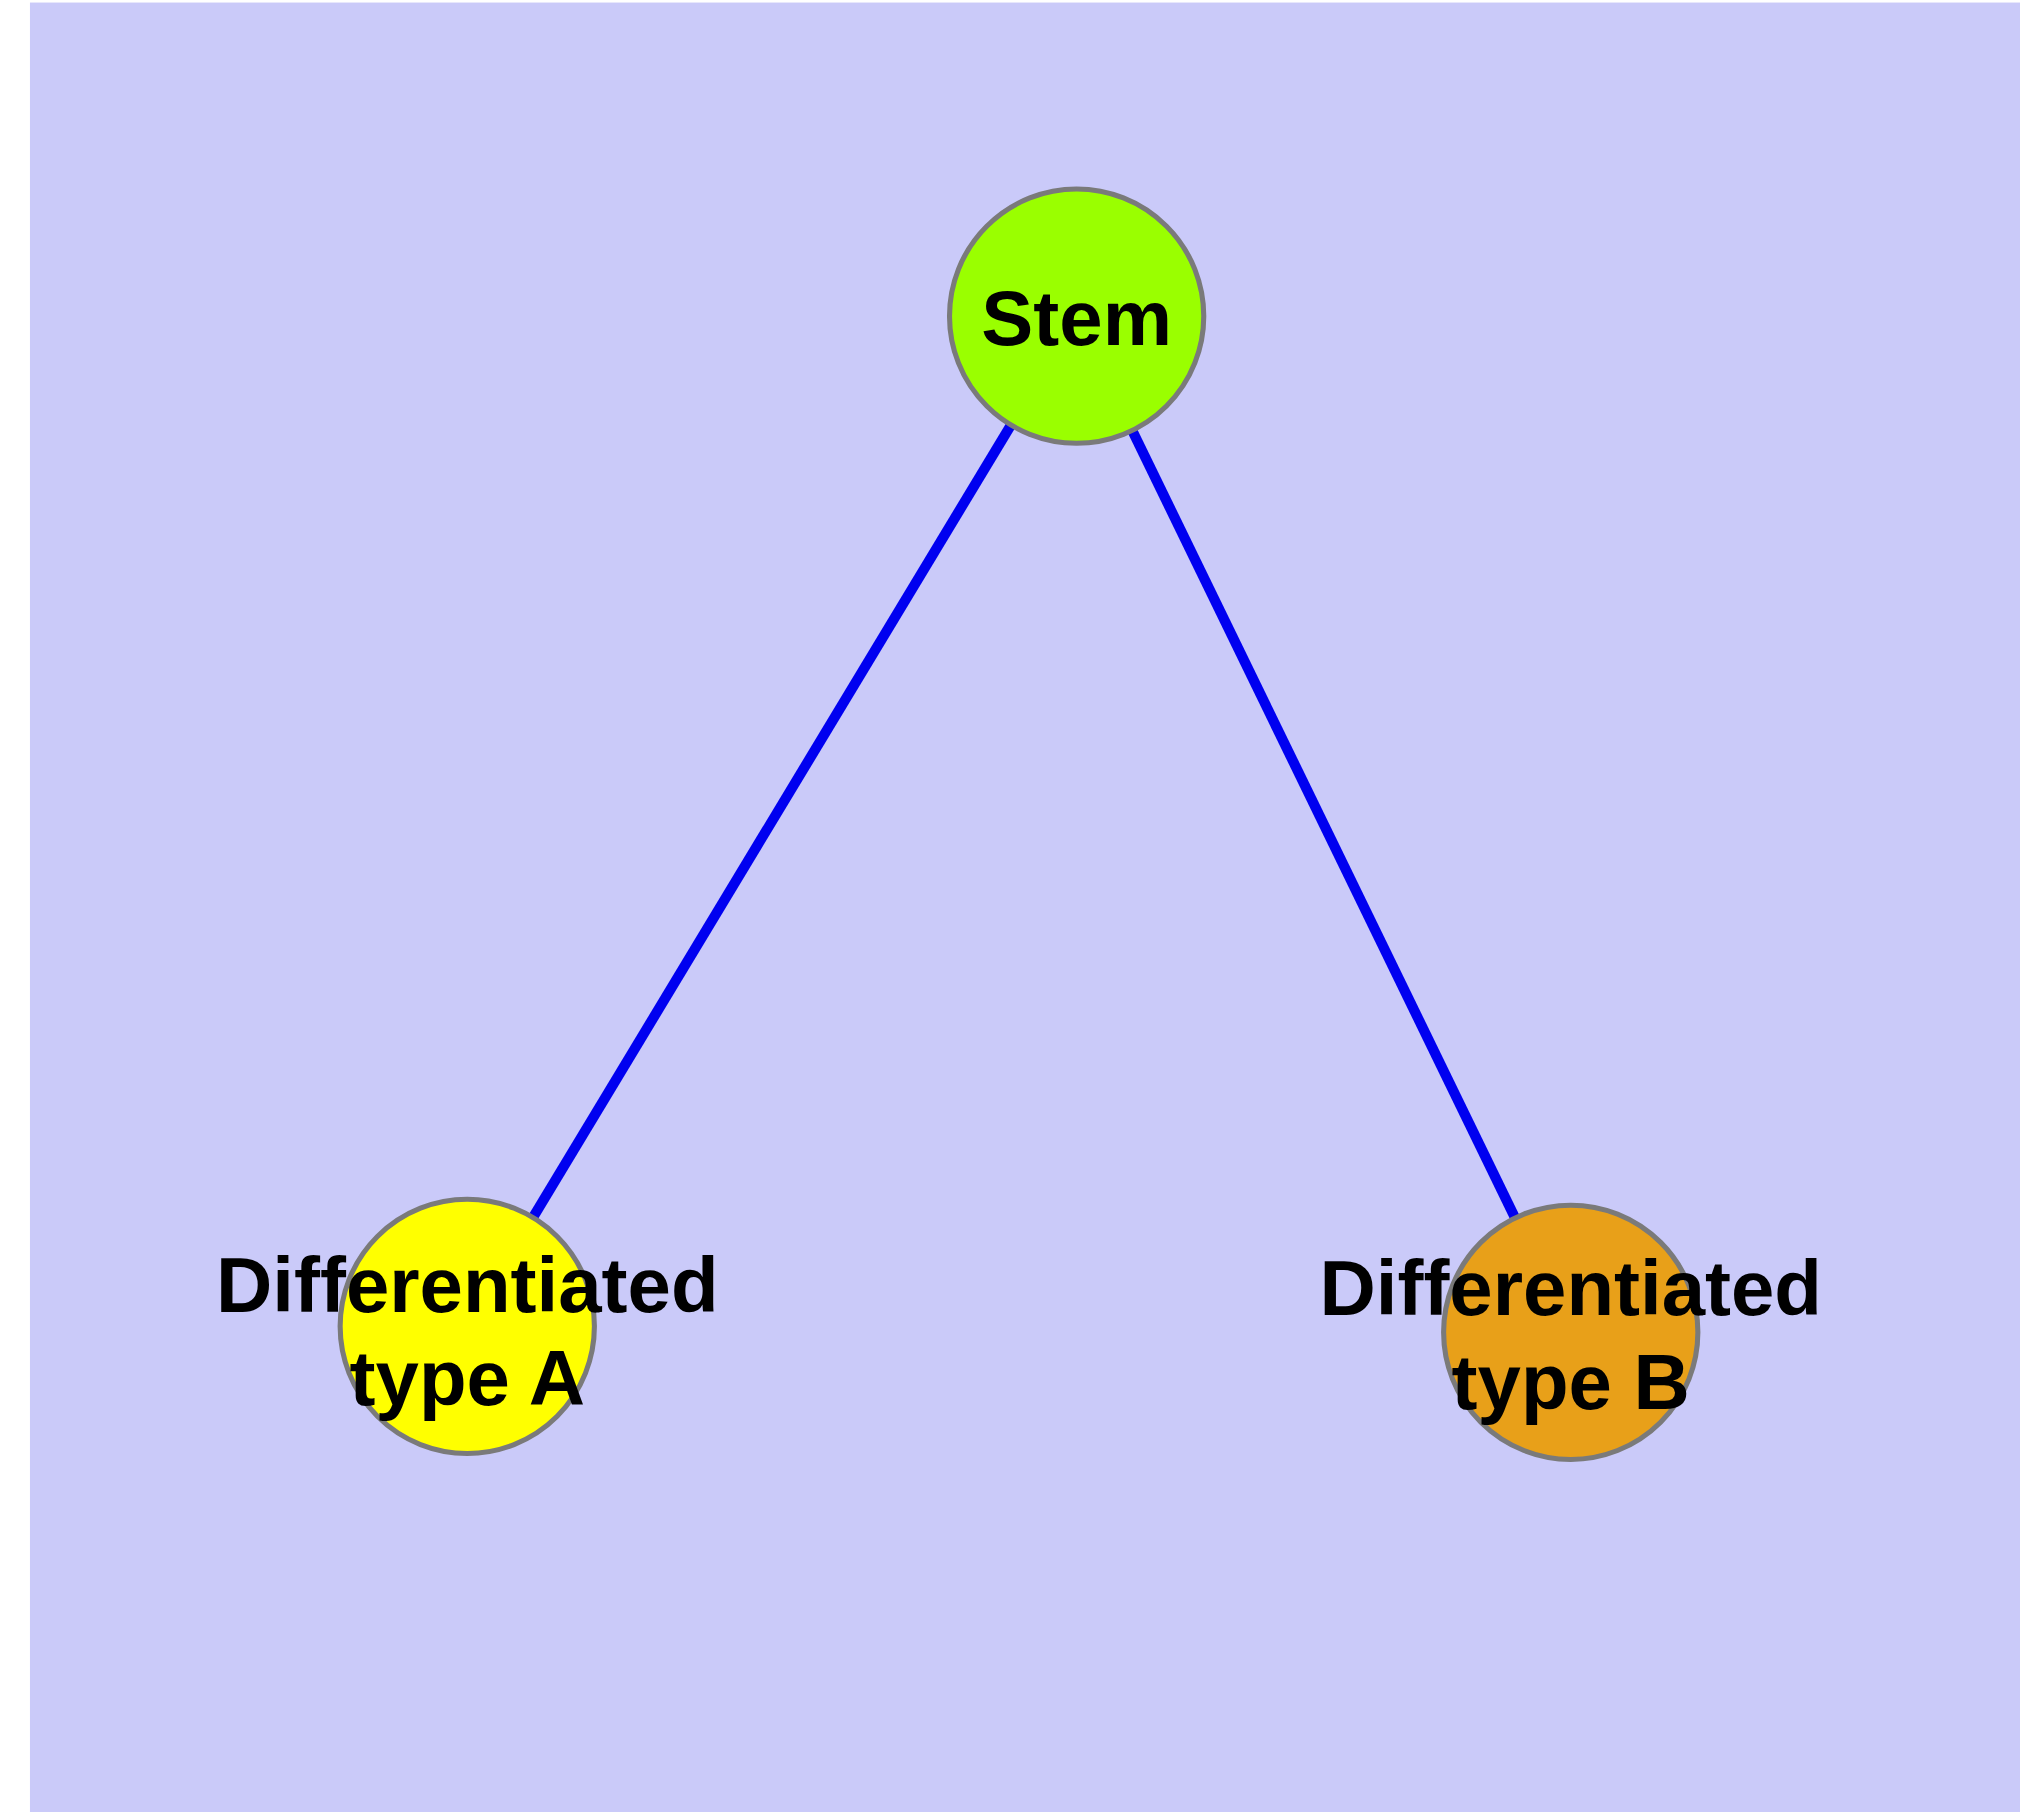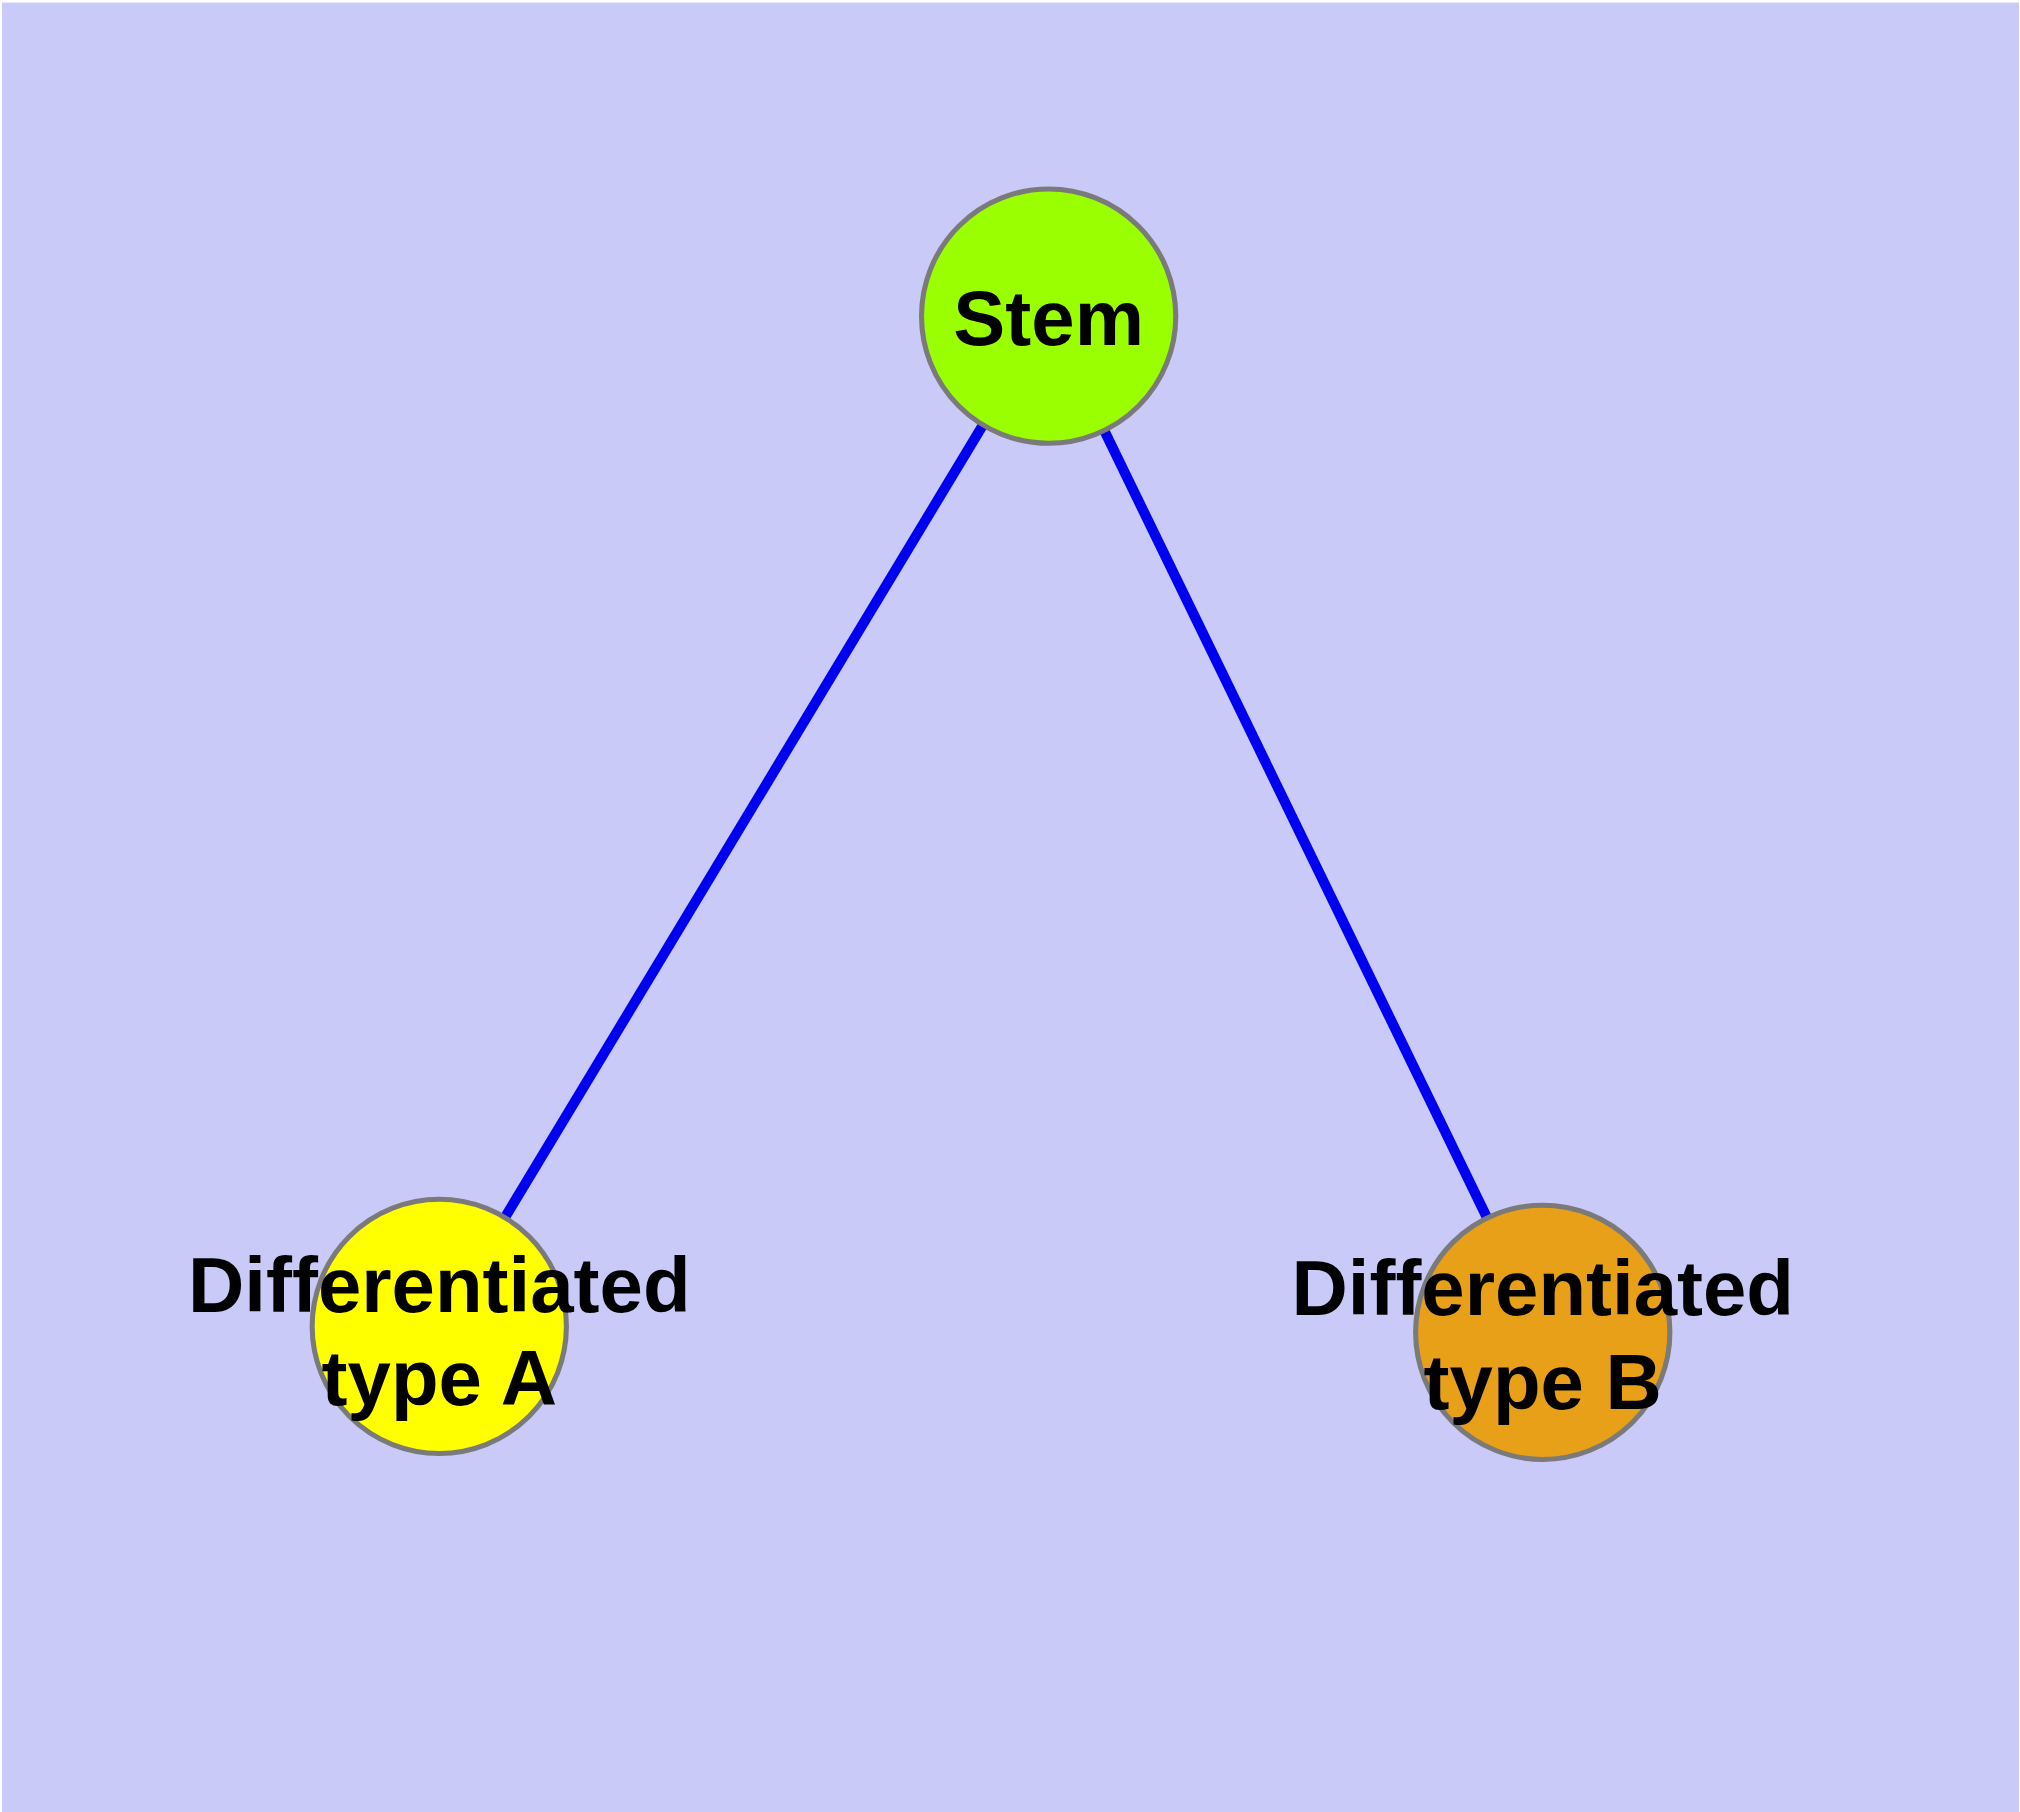--- a/index.html
+++ b/index.html
@@ -7,20 +7,21 @@
     padding: 0;
     width: 2021px;
     height: 1812px;
     background: #ffffff;
     overflow: hidden;
   }
   .stage {
     position: relative;
     width: 1920px;
     height: 1812px;
+    margin-left: 28px;
   }
   svg.graph {
     position: absolute;
     top: 0;
     left: 0;
     display: block;
   }
   svg.graph text {
     font-family: "Liberation Sans", sans-serif;
     font-weight: bold;

